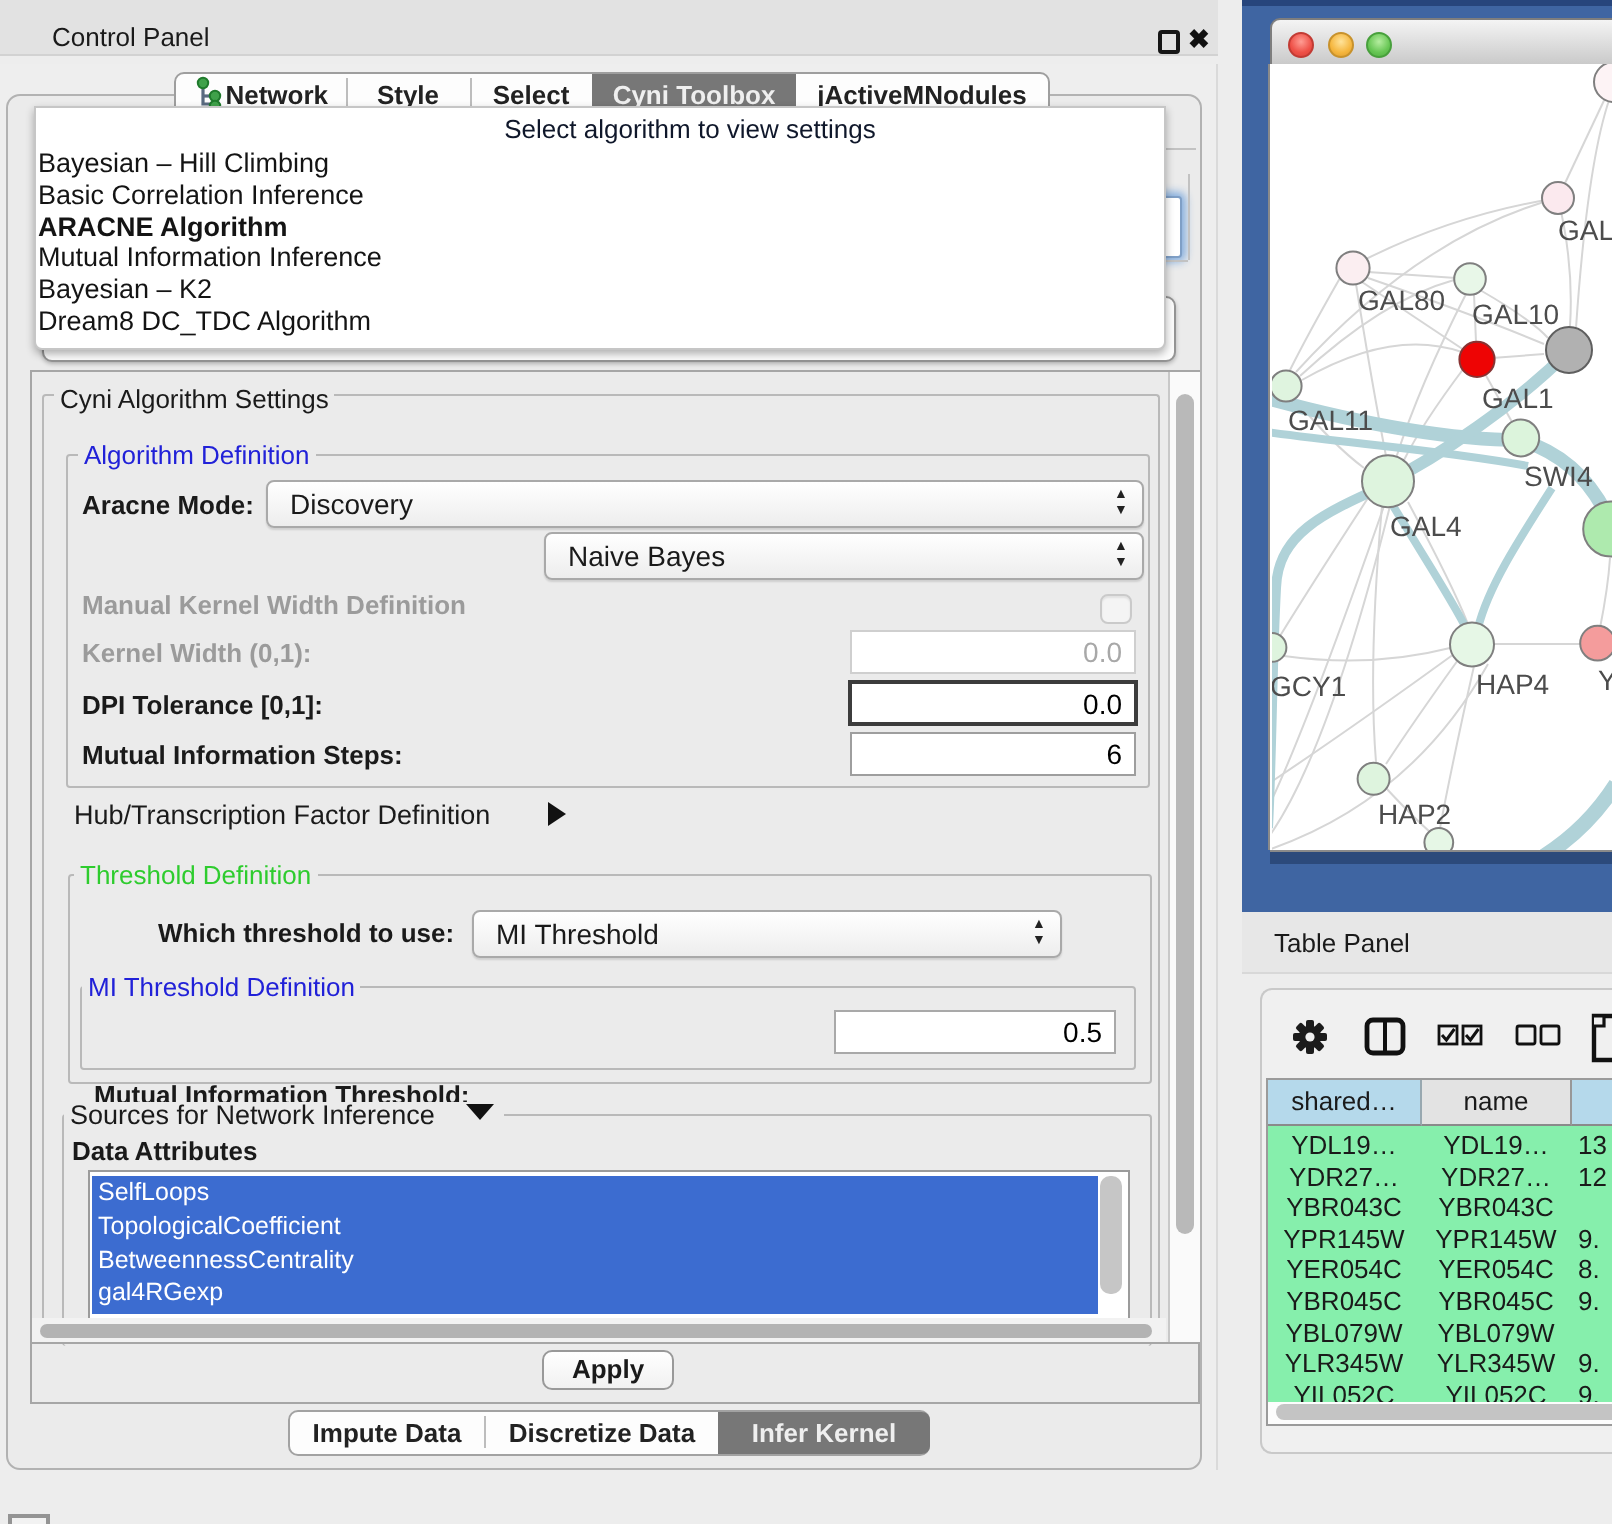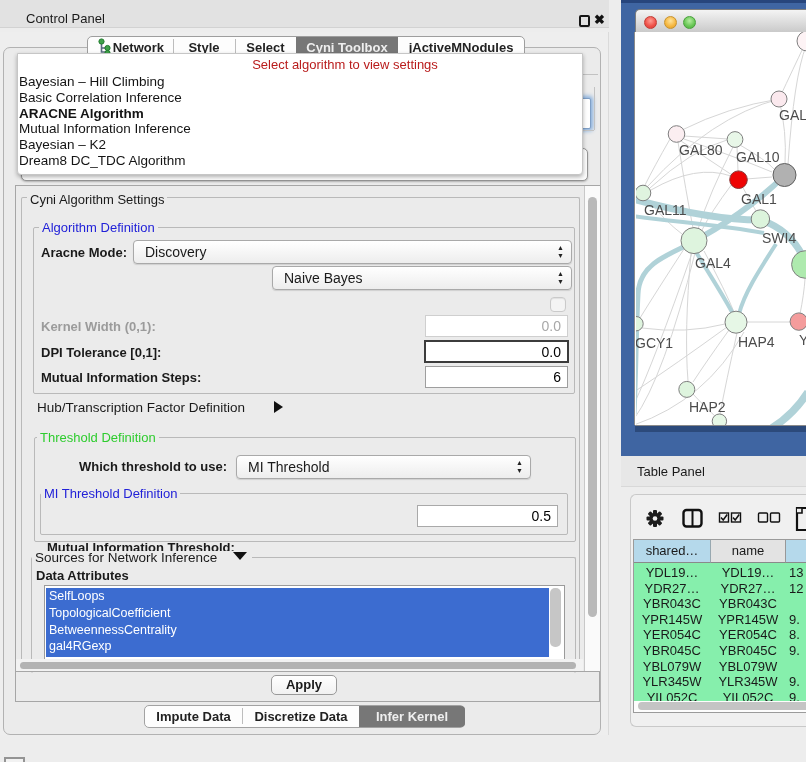--- a/index.html
+++ b/index.html
@@ -46,21 +46,21 @@
 <div class="abs b ctr" style="left:296px;top:37px;width:102px;height:21px;line-height:21px;background:#777777;color:#efefef;">Cyni Toolbox</div>
 <div class="abs b ctr" style="left:398px;top:37px;width:126px;height:21px;line-height:21px;color:#222;">jActiveMNodules</div>
 
 <div class="abs" style="left:21px;top:148px;width:565px;height:31px;background:#fcfcfc;border:1px solid #949494;border-radius:5px;box-shadow:0 1px 2px rgba(0,0,0,0.25);"></div>
 <div class="abs" style="left:560px;top:98px;width:29px;height:29px;background:#fff;border:1px solid #7f9fc6;border-radius:2px;box-shadow:0 0 4px 2px #85aede;"></div>
 <div class="abs" style="left:581px;top:74px;width:17px;height:1px;background:#c2c2c2;"></div>
 <div class="abs" style="left:594px;top:87px;width:1px;height:43px;background:#c2c2c2;"></div>
 <div class="abs" style="left:581px;top:130px;width:13px;height:1px;background:#c2c2c2;"></div>
 
 <div class="abs" style="left:17px;top:53px;width:564px;height:120px;background:#fff;border:1px solid #c6c6c6;border-radius:0 0 4px 4px;box-shadow:0 2px 4px rgba(0,0,0,0.3);"></div>
-<div class="abs ctr" style="left:17px;top:57px;width:656px;color:#b91c1c;">Select algorithm to view settings</div>
+<div class="abs ctr" style="left:17px;top:57px;width:656px;color:#0f172a;">Select algorithm to view settings</div>
 <div class="abs" style="left:19px;top:74px;width:500px;line-height:15.8px;font-size:13.5px;color:#141414;">
 Bayesian – Hill Climbing<br>
 Basic Correlation Inference<br>
 <span class="b">ARACNE Algorithm</span><br>
 Mutual Information Inference<br>
 Bayesian – K2<br>
 Dream8 DC_TDC Algorithm
 </div>
 
 <div class="abs" style="left:15px;top:185px;width:583px;height:515px;border:1px solid #a6a6a6;background:#ebebeb;"></div>
@@ -76,20 +76,21 @@
 
 <div class="abs b" style="left:41px;top:245px;">Aracne Mode:</div>
 <div class="combo" style="left:133px;top:240px;width:437px;height:22px;">
       <span class="txt">Discovery</span>
       <span class="arr">▲<br>▼</span>
     </div>
 <div class="combo" style="left:272px;top:266px;width:298px;height:22px;">
       <span class="txt">Naive Bayes</span>
       <span class="arr">▲<br>▼</span>
     </div>
+<div class="abs b gray" style="left:41px;top:295px;">Manual Kernel Width Definition</div>
 <div class="abs" style="left:550px;top:297px;width:14px;height:13px;background:#f4f4f4;border:1px solid #cacaca;border-radius:4px;box-shadow:inset 0 1px 1px rgba(0,0,0,0.08);"></div>
 <div class="abs b gray" style="left:41px;top:319px;">Kernel Width (0,1):</div>
 <div class="field" style="left:425px;top:315px;width:135px;height:20px;border-color:#cfcfcf;color:#a8a8a8;">0.0</div>
 <div class="abs b" style="left:41px;top:345px;">DPI Tolerance [0,1]:</div>
 <div class="field" style="left:424px;top:340px;width:135px;height:19px;border:2px solid #3c3c3c;color:#000;">0.0</div>
 <div class="abs b" style="left:41px;top:370px;">Mutual Information Steps:</div>
 <div class="field" style="left:425px;top:366px;width:135px;height:20px;border-color:#9e9e9e;color:#000;">6</div>
 
 <div class="abs" style="left:37px;top:400px;font-size:13.5px;">Hub/Transcription Factor Definition</div>
 <div class="abs" style="left:274px;top:401px;width:0;height:0;border-left:9px solid #111;border-top:6px solid transparent;border-bottom:6px solid transparent;"></div>

